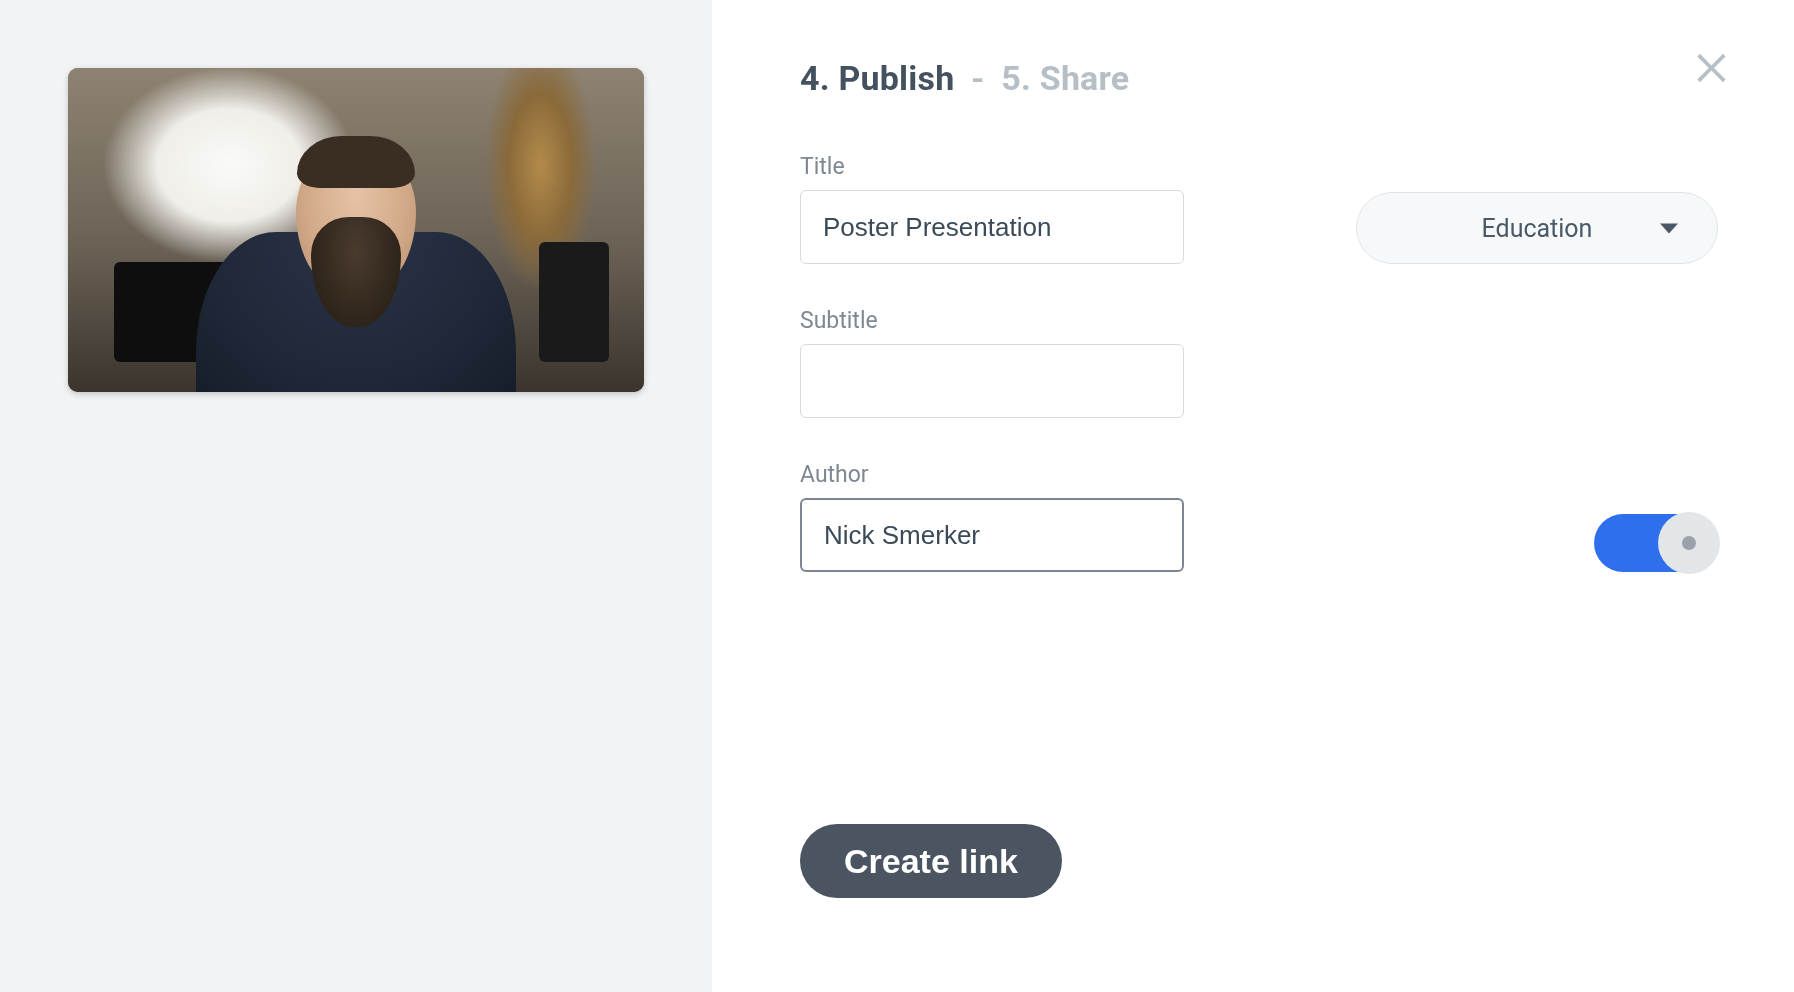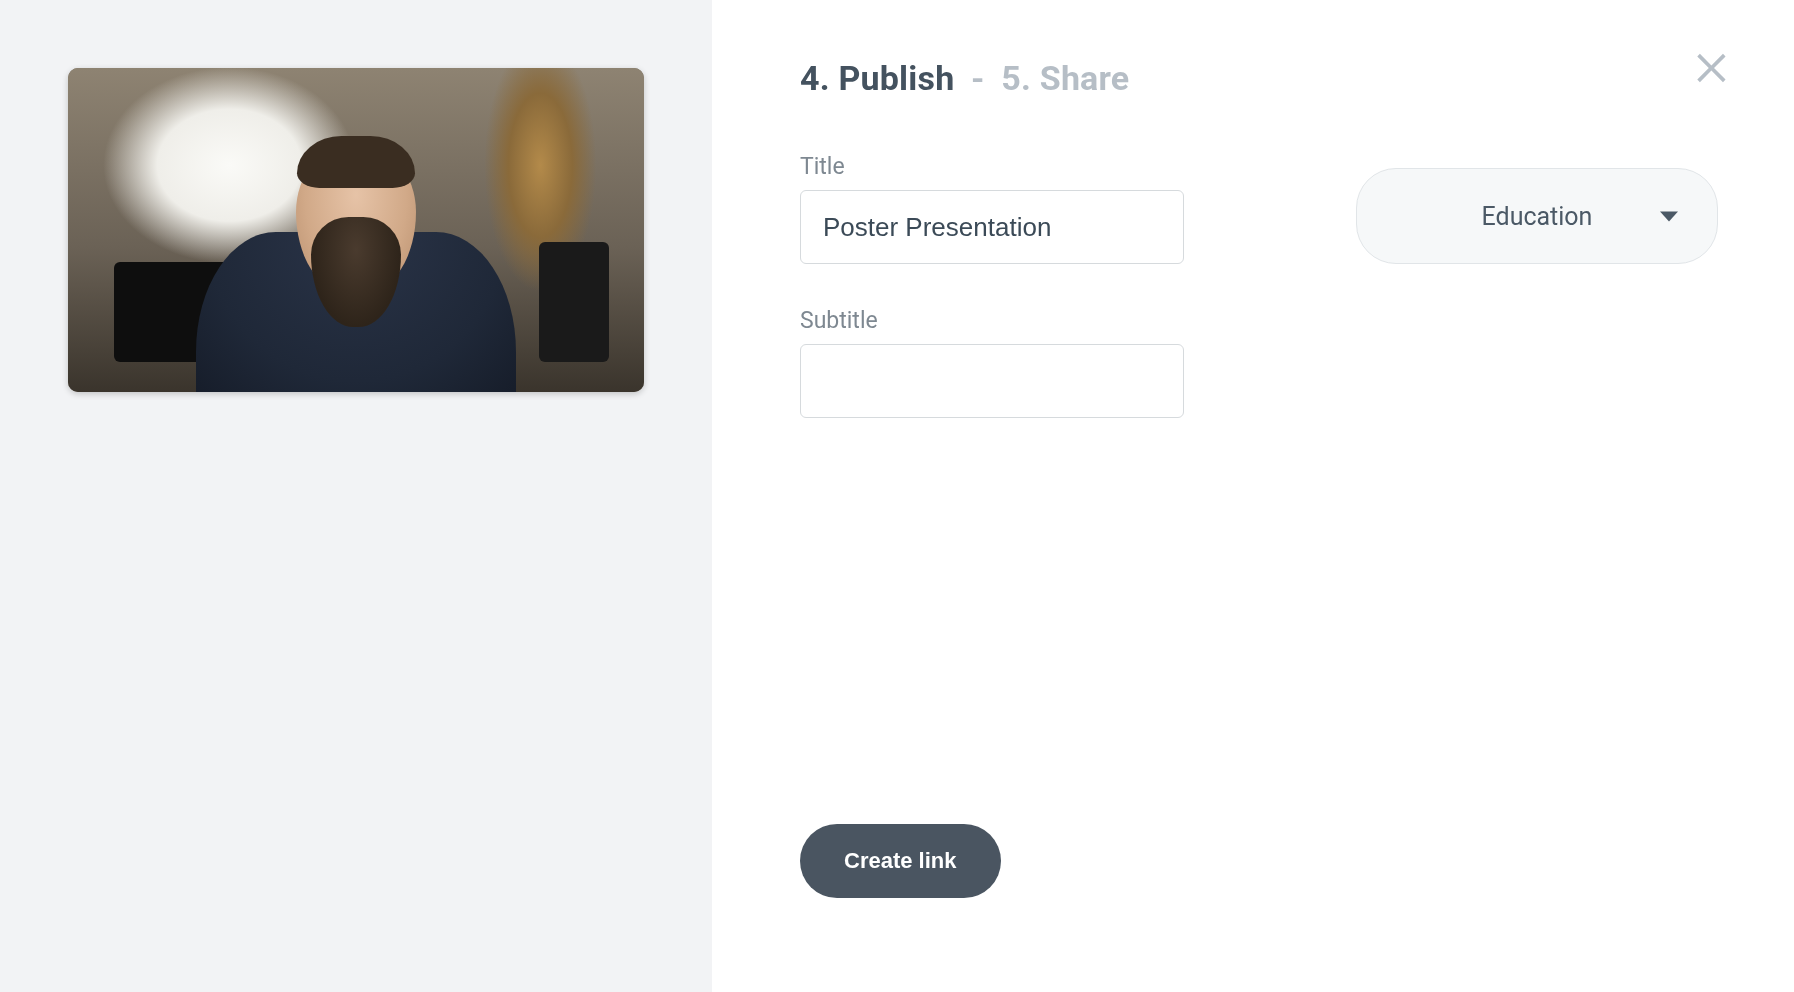--- a/index.html
+++ b/index.html
@@ -144,21 +144,21 @@
       padding: 16px 22px;
       font-size: 26px;
       color: #3b4a57;
       background: #fff;
       outline: none;
     }
     .text-input.focused { border: 2px solid #7c8692; }
 
     .category-select {
       width: 362px;
-      height: 96px;
+      height: 72px;
       border-radius: 40px;
       border: 1px solid #e1e5e8;
       background: #f6f8f9;
       display: flex;
       align-items: center;
       justify-content: center;
       gap: 40px;
       font-size: 25px;
       color: #4b5966;
       cursor: pointer;
@@ -188,21 +188,21 @@
 
     .create-btn {
       margin-top: auto;
       align-self: flex-start;
       height: 74px;
       padding: 0 44px;
       border-radius: 40px;
       border: none;
       background: #4a5561;
       color: #fff;
-      font-size: 22px;
+      font-size: 34px;
       font-weight: 700;
       cursor: pointer;
       margin-bottom: 36px;
     }
   </style>
 </head>
 <body>
 
 <div class="left-panel">
   <div class="thumb">
@@ -246,15 +246,26 @@
     </div>
   </div>
 
   <div class="form-row">
     <div class="field">
       <span class="label">Subtitle</span>
       <input class="text-input" value="" style="">
     </div>
   </div>
 
+  <div class="form-row">
+    <div class="field">
+      <span class="label">Author</span>
+      <input class="text-input focused" value="Nick Smerker" style="">
+    </div>
+    <div class="toggle">
+      <div class="knob-outer">
+          <div class="knob-inner"></div>
+        </div>
+    </div>
+  </div>
 
   <button class="create-btn">Create link</button>
 </div>
 
 </body></html>

